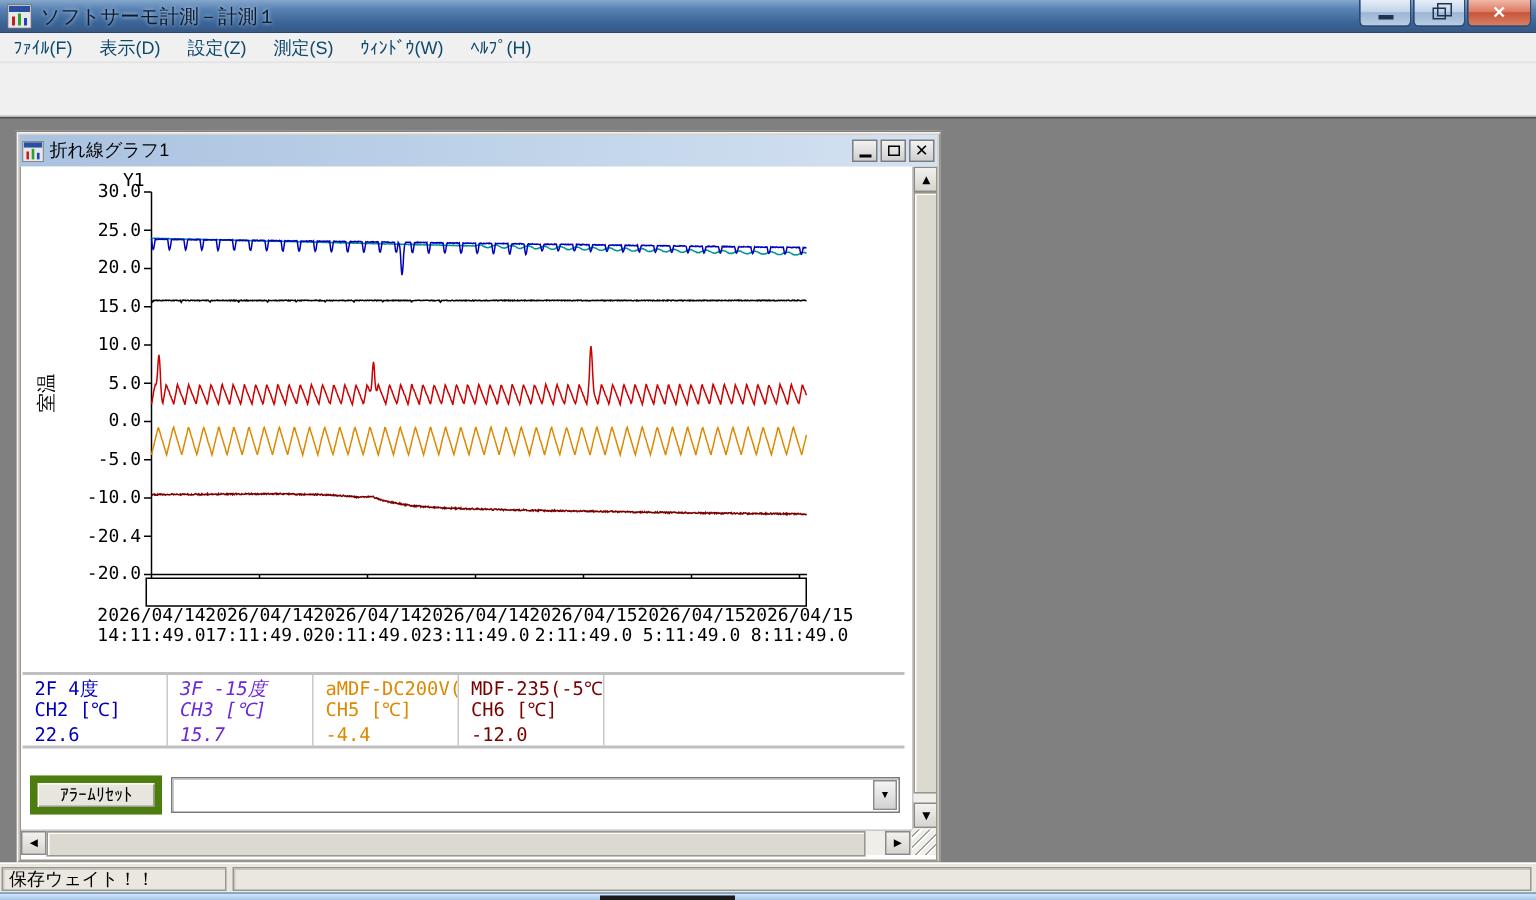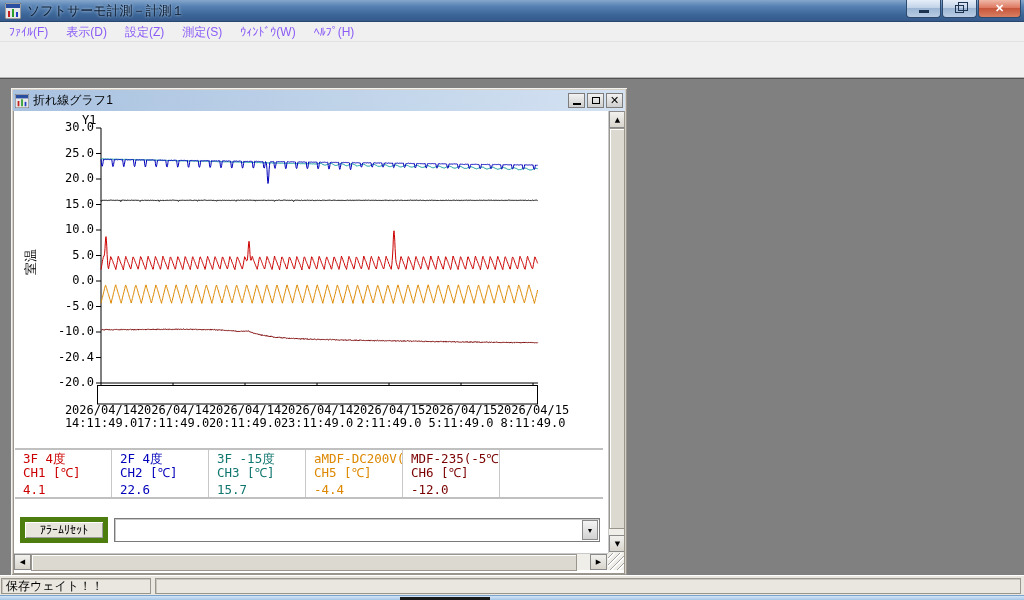--- a/index.html
+++ b/index.html
@@ -18,21 +18,21 @@
   .wbtn { width:35px; height:18px; border:1px solid #2d4a6e; border-top:none;
     background:linear-gradient(180deg,#e6eef8 0%,#c2d3e8 45%,#9cb6d4 50%,#b9cce4 100%);
     border-radius:0 0 4px 4px; margin-left:1px; color:#1d3350; font-size:11px;
     display:flex; align-items:center; justify-content:center; }
   .wbtn.close { width:43px; background:linear-gradient(180deg,#f0b8a8 0%,#dd7a62 45%,#c6563c 50%,#d97f62 100%); color:#fff; font-weight:bold; }
   .wbtn .minbar { width:10px; height:3px; background:#1d3350; margin-top:6px; }
   .wbtn .restore { width:9px; height:8px; border:1px solid #1d3350; position:relative; background:transparent; }
   .wbtn .restore:before { content:""; position:absolute; left:2px; top:-4px; width:8px; height:7px; border:1px solid #1d3350; }
 
   #menubar { left:0; top:22px; width:1024px; height:20px; background:#f0f0f0; border-bottom:1px solid #e2e2e2; display:flex; align-items:center; }
-  .menu-item { padding:0 9px; height:20px; line-height:20px; color:#8b5cf6; font-size:12px; white-space:nowrap; }
+  .menu-item { padding:0 9px; height:20px; line-height:20px; color:#0c4a6e; font-size:12px; white-space:nowrap; }
 
   #toolbar { left:0; top:42px; width:1024px; height:36px; background:#f0f0f0; border-bottom:1px solid #b8b8b8; }
   .tbtn { position:absolute; top:46px; width:27px; height:26px; background:#ececec;
     border:1px solid #8a8a8a; box-shadow:inset 1px 1px 0 #ffffff, inset -1px -1px 0 #a8a8a8;
     display:flex; align-items:center; justify-content:center; font-size:12px; color:#000; }
   .tbtn.pressed { background:#fbfbf4; box-shadow:inset 1px 1px 0 #909090, inset -1px -1px 0 #ffffff; }
   .tbtn .glyph { font-size:15px; line-height:1; font-family:"DejaVu Sans", sans-serif; }
   .tbtn .stack { display:flex; flex-direction:column; line-height:7px; font-size:10px; font-family:"DejaVu Sans", sans-serif; }
   .tbtn .pair { letter-spacing:-3px; font-size:11px; font-family:"DejaVu Sans", sans-serif; }
 
@@ -249,31 +249,26 @@
           <div class="xtick" style="left: 405px;">
             <div>2026/04/15</div>
             <div>5:11:49.0</div>
           </div>
           <div class="xtick" style="left: 477px;">
             <div>2026/04/15</div>
             <div>8:11:49.0</div>
           </div>
         </div>
       <div id="legend" class="abs">
-          <div class="leg-col" style="color: rgb(204, 0, 0);">
-            <div>3F 4度</div>
-            <div>CH1 [℃]</div>
-            <div class="leg-val">4.1</div>
-          </div>
           <div class="leg-col" style="color: rgb(0, 0, 187);">
             <div>2F 4度</div>
             <div>CH2 [℃]</div>
             <div class="leg-val">22.6</div>
           </div>
-          <div class="leg-col" style="color: #0f766e;">
+          <div class="leg-col" style="color: #6d28d9; font-style: italic;">
             <div>3F -15度</div>
             <div>CH3 [℃]</div>
             <div class="leg-val">15.7</div>
           </div>
           <div class="leg-col" style="color: rgb(221, 136, 0);">
             <div>aMDF-DC200V(+7</div>
             <div>CH5 [℃]</div>
             <div class="leg-val">-4.4</div>
           </div>
           <div class="leg-col" style="color: rgb(122, 0, 0);">

